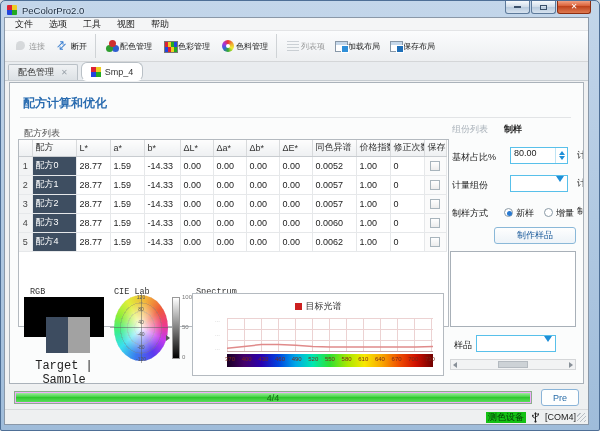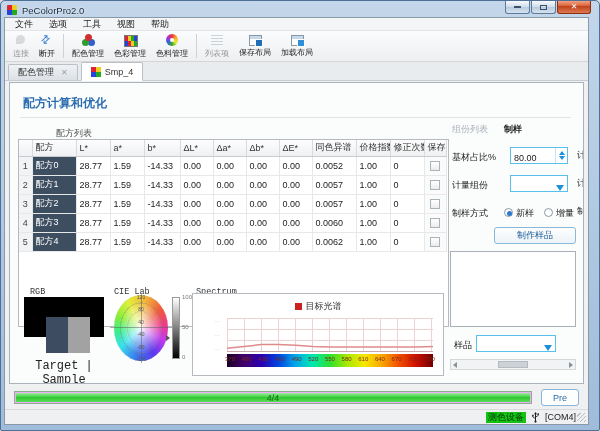--- a/index.html
+++ b/index.html
@@ -22,21 +22,21 @@
   .glyph-max{width:7px;height:5px;border:1px solid #3a506a;}
   .glyph-close{font-size:8px;line-height:8px;color:#fff;}
   
   .app-body{flex:1 1 auto;margin:0 10px 0 3px;background:#f0f1f2;border:1px solid #8a98a8;display:flex;flex-direction:column;min-height:0;}
   .frame-bottom{height:5px;flex:0 0 auto;}
   
   .menubar{height:13px;flex:0 0 auto;display:flex;align-items:center;background:#f4f5f6;border-bottom:1px solid #e3e4e6;padding:0 2px;}
   .menu-item{font-size:9px;color:#222;padding:0 8px;}
   
   .toolbar{height:31px;flex:0 0 auto;display:flex;align-items:stretch;background:linear-gradient(#fbfcfd,#edeff1);border-bottom:1px solid #d4d6d8;padding:0 3px;}
-  .tool{display:flex;flex-direction:column;align-items:center;justify-content:center;padding:1px 5px;}
+  .tool{display:flex;flex-direction:row;align-items:center;justify-content:center;padding:1px 5px;}
   .tool .tlabel{font-size:8px;color:#222;margin-top:1px;white-space:nowrap;}
   .tool.disabled{opacity:.45;}
   .tsep{width:1px;background:#cfd3d6;margin:3px 3px;}
   .ic{width:16px;height:13px;position:relative;}
   .ic-connect::before{content:"";position:absolute;left:3px;top:1px;width:9px;height:9px;background:#b2b6ba;border-radius:60% 60% 60% 8%;}
   .ic-disconnect::before{content:"⇄";position:absolute;left:2px;top:-1px;font-size:11px;color:#3a7fd0;transform:rotate(-45deg);}
   .ic-venn::before{content:"";position:absolute;left:5px;top:0;width:7px;height:7px;border-radius:50%;background:#d03030;
     box-shadow:-3px 5px 0 #2f9e2f,3px 5px 0 #2f5fd0;}
   .ic-detect::before{content:"";position:absolute;left:3px;bottom:1px;width:2px;height:9px;background:#d03030;
     box-shadow:3px 2px 0 #2f9e2f,6px -1px 0 #2f5fd0;}
@@ -51,30 +51,30 @@
   .ic-list::before{content:"";position:absolute;left:2px;top:1px;width:12px;height:10px;
     background:repeating-linear-gradient(#9aa4ac 0 1px,transparent 1px 3px);}
   .ic-window{border:1px solid #8898a8;background:#fff;width:13px;height:11px;margin-top:1px;}
   .ic-window::before{content:"";position:absolute;left:0;right:0;top:0;height:3px;background:#c6d8ea;}
   .ic-window::after{content:"";position:absolute;right:-2px;bottom:-2px;width:6px;height:6px;background:#2f8fd8;border:1px solid #fff;}
   .ic-savewin::after{background:#1f6fb8;}
   
   .tabbar{height:19px;flex:0 0 auto;display:flex;align-items:flex-end;background:#e9ecef;padding-left:3px;border-bottom:1px solid #c6ccd1;}
   .tab{height:16px;display:flex;align-items:center;padding:0 9px;font-size:9px;color:#333;
     background:linear-gradient(#f0f2f4,#dce1e5);border:1px solid #b9c0c6;border-bottom:none;margin-right:3px;border-radius:2px 2px 0 0;}
-  .tab.active{background:#fff;height:19px;margin-bottom:-1px;border-bottom:1px solid #fff;}
+  .tab.active{background:#fff;height:19px;margin-bottom:-1px;border-bottom:1px solid #fff;border-radius:6px;}
   .tab-close{margin-left:7px;color:#9aa2aa;font-size:8px;line-height:8px;}
   .tab-ico{width:10px;height:10px;margin-right:4px;background:
     linear-gradient(90deg,#d23 0 50%,#ec2 0),linear-gradient(90deg,#24d 0 50%,#2a2 0);
     background-size:100% 50%;background-position:0 0,0 100%;background-repeat:no-repeat;}
   
   .content{flex:1 1 auto;position:relative;margin:1px 4px 2px 4px;background:#fbfcfc;border:1px solid #aab2ba;overflow:hidden;}
   .page-title{position:absolute;left:13px;top:12px;font-size:12px;font-weight:bold;color:#2a6cb0;}
   .hrule{position:absolute;left:10px;right:12px;top:34px;border-top:1px solid #e2e4e6;}
-  .group-label{position:absolute;left:14px;top:44px;font-size:9px;color:#555;margin-left:32px;}
+  .group-label{position:absolute;left:14px;top:44px;font-size:9px;color:#555;}
   .table-box{position:absolute;left:8px;top:56px;width:431px;height:188px;background:#fff;border:1px solid #b4bac0;overflow:hidden;}
   table.rtable{border-collapse:collapse;table-layout:fixed;width:427px;font-size:9px;}
   .rtable th{height:16px;background:linear-gradient(#fdfdfd,#eef0f2);border-right:1px solid #d8dadc;border-bottom:1px solid #c8ccd0;
     font-weight:normal;color:#333;text-align:left;padding:0 3px;overflow:hidden;white-space:nowrap;}
   .rtable td{height:19px;border-right:1px solid #e6e8ea;border-bottom:1px solid #e6e8ea;padding:0 3px;color:#222;
     overflow:hidden;white-space:nowrap;background:#fff;}
   .rtable td.c-idx{background:#f2f3f4;text-align:center;color:#444;}
   .rtable td.c-name{background:#3e4e61;color:#fff;}
   .rtable td.c-save{text-align:center;background:#fbfbfb;}
   .cb{display:inline-block;width:10px;height:10px;border:1px solid #a8b4bc;background:linear-gradient(#fff,#ececec);vertical-align:middle;}
@@ -105,21 +105,21 @@
   .spec-yticks{position:absolute;left:22px;top:24px;height:34px;display:flex;flex-direction:column;justify-content:space-between;font-size:5px;color:#aaa;}
   .spec-bar{position:absolute;left:34px;top:60px;width:206px;height:13px;
     background:linear-gradient(90deg,#1a0024,#44006a,#2a00b0,#0044e0,#00a8e8,#00e8b0,#30e030,#a8e800,#f8e800,#f8a800,#f05000,#d01000,#700000);}
   .spec-xlabels{position:absolute;left:32px;top:62px;width:210px;display:flex;justify-content:space-between;font-size:6px;color:#7a2818;}
   
   .right-panel{position:absolute;left:438px;top:40px;width:130px;height:252px;font-size:9px;}
   .rp-tabs{position:absolute;left:4px;top:0;display:flex;gap:16px;}
   .rp-tab-off{color:#aab2ba;}
   .rp-tab-on{color:#222;font-weight:bold;}
   .rp-label{position:absolute;color:#222;}
-  .spinbox,.dropdown{position:absolute;height:17px;background:#fff;border:1px solid #58c0ea;display:flex;align-items:flex-end;}
+  .spinbox,.dropdown{position:absolute;height:17px;background:#fff;border:1px solid #58c0ea;display:flex;align-items:flex-start;}
   .spin-val{flex:1;padding-left:3px;font-size:9px;color:#222;}
   .spin-arrows{width:12px;height:100%;display:flex;flex-direction:column;align-items:center;justify-content:center;gap:1px;border-left:1px solid #bfe4f4;}
   .tri-up{width:0;height:0;border-left:3px solid transparent;border-right:3px solid transparent;border-bottom:4px solid #1e8fd8;}
   .tri-dn{width:0;height:0;border-left:3px solid transparent;border-right:3px solid transparent;border-top:4px solid #1e8fd8;}
   .dd-arrow{width:14px;display:flex;align-items:center;justify-content:center;}
   .dd-arrow i{width:0;height:0;border-left:4px solid transparent;border-right:4px solid transparent;border-top:6px solid #1e8fd8;}
   .radio{display:inline-block;width:9px;height:9px;border:1px solid #8a9aa6;border-radius:50%;background:#fff;vertical-align:-1px;margin-right:3px;position:relative;}
   .radio.checked::after{content:"";position:absolute;left:2px;top:2px;width:5px;height:5px;border-radius:50%;background:#2a7ad0;}
   .make-btn{position:absolute;left:46px;top:104px;width:82px;height:17px;background:linear-gradient(#fefefe,#edf3f8);
     border:1px solid #8ab8d8;border-radius:3px;color:#1a5a9a;font-size:9px;display:flex;align-items:center;justify-content:center;}
@@ -199,26 +199,26 @@
       <div class="tool">
         <div class="ic ic-pigment"></div>
         <span class="tlabel">色料管理</span>
       </div>
       <div class="tsep"></div>
       <div class="tool disabled">
         <div class="ic ic-list"></div>
         <span class="tlabel">列表项</span>
       </div>
       <div class="tool">
+        <div class="ic ic-window"></div>
+        <span class="tlabel">加载布局</span>
+      </div>
+      <div class="tool">
         <div class="ic ic-window ic-savewin"></div>
         <span class="tlabel">保存布局</span>
-      </div>
-      <div class="tool">
-        <div class="ic ic-window"></div>
-        <span class="tlabel">加载布局</span>
       </div>
     </div>
 
     <div class="tabbar">
       <div class="tab">
         <span>配色管理</span>
         <span class="tab-close">✕</span>
       </div>
       <div class="tab active">
         <span class="tab-ico"></span>

